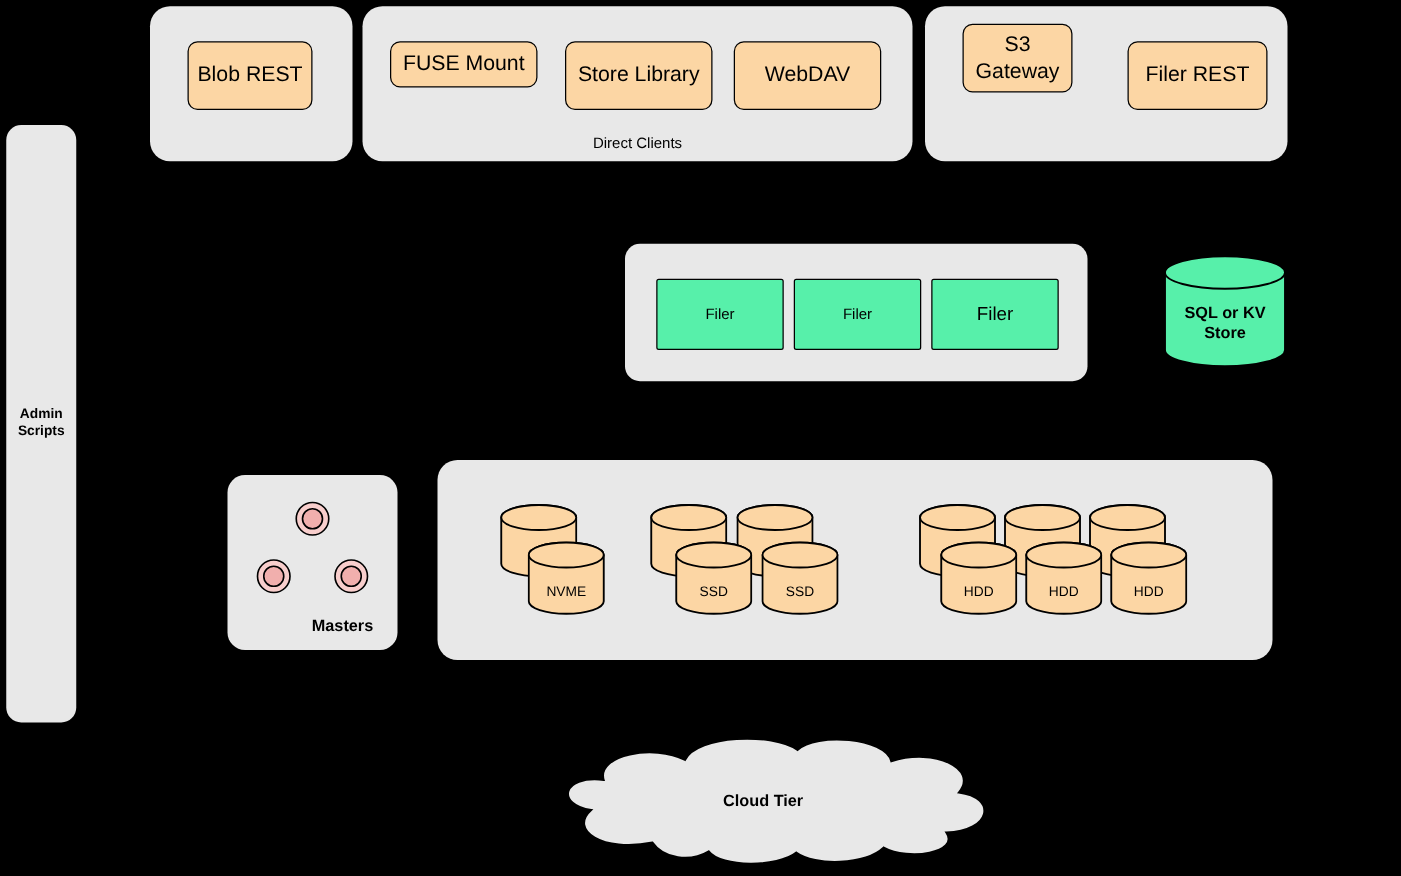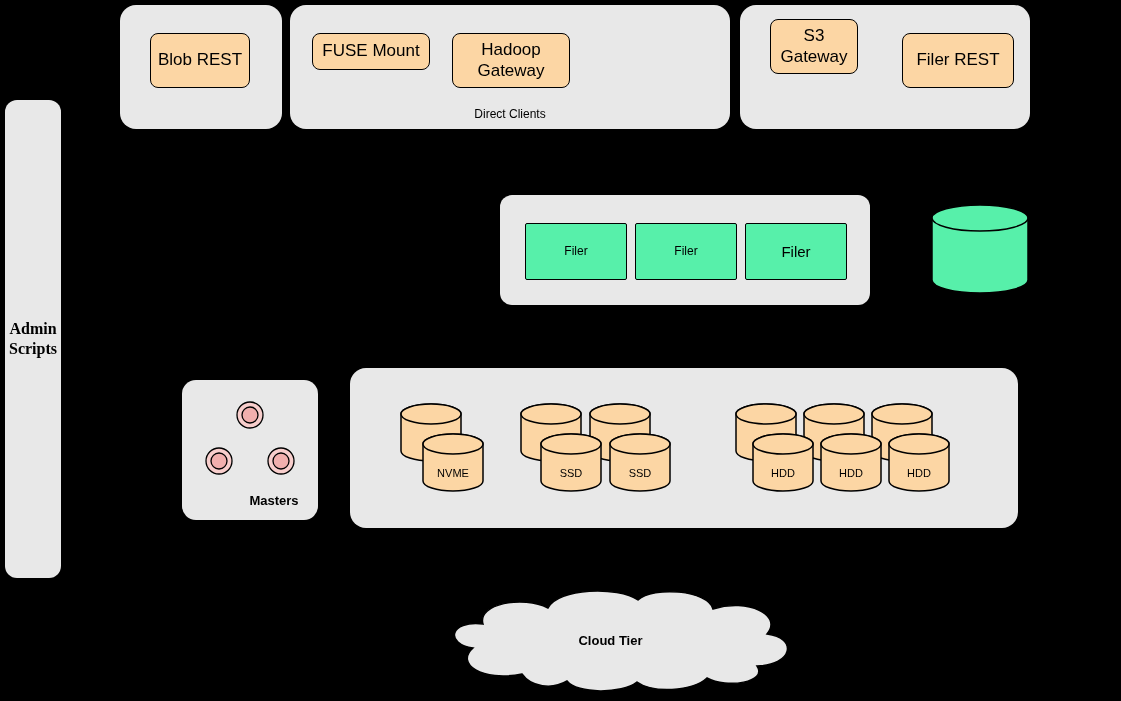--- a/index.html
+++ b/index.html
@@ -31,23 +31,22 @@
 
   .group-label {
     position:absolute; left:0; width:100%;
     text-align:center; font-size:12px; color:#000;margin-top:12px;
   }
   .bold { font-weight:bold;padding-left:48px; }
 
   .vlabel {
     position:absolute; inset:0;
     display:flex; align-items:center; justify-content:center;
-    text-align:center; font-weight:bold; font-size:16px; line-height:1.25;
+    text-align:center; font-weight:bold; font-size:11px; line-height:1.25;
     padding:0 8px;
-    font-family:Liberation Serif, serif;
   }
 
   .cyl { position:absolute; }
   .cyl-fill { fill:var(--node-orange,#FCD6A4); stroke:var(--outline,#000); stroke-width:1.5px; }
   .cyl-green { fill:var(--node-green,#57F0AA); stroke:var(--outline,#000); stroke-width:1.5px; }
   .cyl-text { font-size:11px; fill:#000; font-family:"Liberation Sans", sans-serif; }
 
   .overlay-label {
     position:absolute; text-align:center; font-weight:bold;
     font-size:13px; line-height:1.25; color:#000;
@@ -67,39 +66,41 @@
   <div class="panel r12" style="left:5px; top:100px; width:56px; height:478px;">
     <div class="vlabel">Admin Scripts</div>
   </div>
 
   <div class="panel r16" style="left:120px; top:5px; width:162px; height:124px;">
     <div class="node orange" style="left:30px; top:28px; width:100px; height:55px;">Blob REST</div>
   </div>
 
   <div class="panel r16" style="left:290px; top:5px; width:440px; height:124px;">
     <div class="node orange" style="left:22px; top:28px; width:118px; height:37px;">FUSE Mount</div>
-    <div class="node orange" style="left:162px; top:28px; width:118px; height:55px;">Hadoop Gateway</div>
+    <div class="node orange" style="left:162px; top:28px; width:118px; height:55px;">Store Library</div>
+    <div class="node orange" style="left:297px; top:28px; width:118px; height:55px;">WebDAV</div>
     <div class="group-label" style="bottom:8px;">Direct Clients</div>
   </div>
 
   <div class="panel r16" style="left:740px; top:5px; width:290px; height:124px;">
     <div class="node orange" style="left:30px; top:14px; width:88px; height:55px;">S3 Gateway</div>
     <div class="node orange" style="left:162px; top:28px; width:112px; height:55px;">Filer REST</div>
   </div>
 
   <div class="panel r12" style="left:500px; top:195px; width:370px; height:110px;">
     <div class="node green" style="left:25px; top:28px; width:102px; height:57px;">Filer</div>
     <div class="node green" style="left:135px; top:28px; width:102px; height:57px;">Filer</div>
     <div class="node green big" style="left:245px; top:28px; width:102px; height:57px;">Filer</div>
   </div>
 
   <svg class="cyl" style="left:930px; top:203px;" width="100" height="95" viewBox="0 0 100 95">
     <path class="cyl-green" d="M2 15 A48 13 0 0 1 98 15 L98 77 A48 13 0 0 1 2 77 Z"></path>
     <ellipse class="cyl-green" cx="50" cy="15" rx="48" ry="13"></ellipse>
   </svg>
+  <div class="overlay-label" style="left:930px; top:242px; width:100px;">SQL or KV Store</div>
 
   <div class="panel" style="left:182px; top:380px; width:136px; height:140px; border-radius:14px;">
     <svg class="master-dot" style="left:52px; top:19px;" width="32" height="32" viewBox="0 0 32 32">
       <circle class="dot-outer" cx="16" cy="16" r="13"></circle>
       <circle class="dot-inner" cx="16" cy="16" r="8"></circle>
     </svg>
     <svg class="master-dot" style="left:21px; top:65px;" width="32" height="32" viewBox="0 0 32 32">
       <circle class="dot-outer" cx="16" cy="16" r="13"></circle>
       <circle class="dot-inner" cx="16" cy="16" r="8"></circle>
     </svg>

